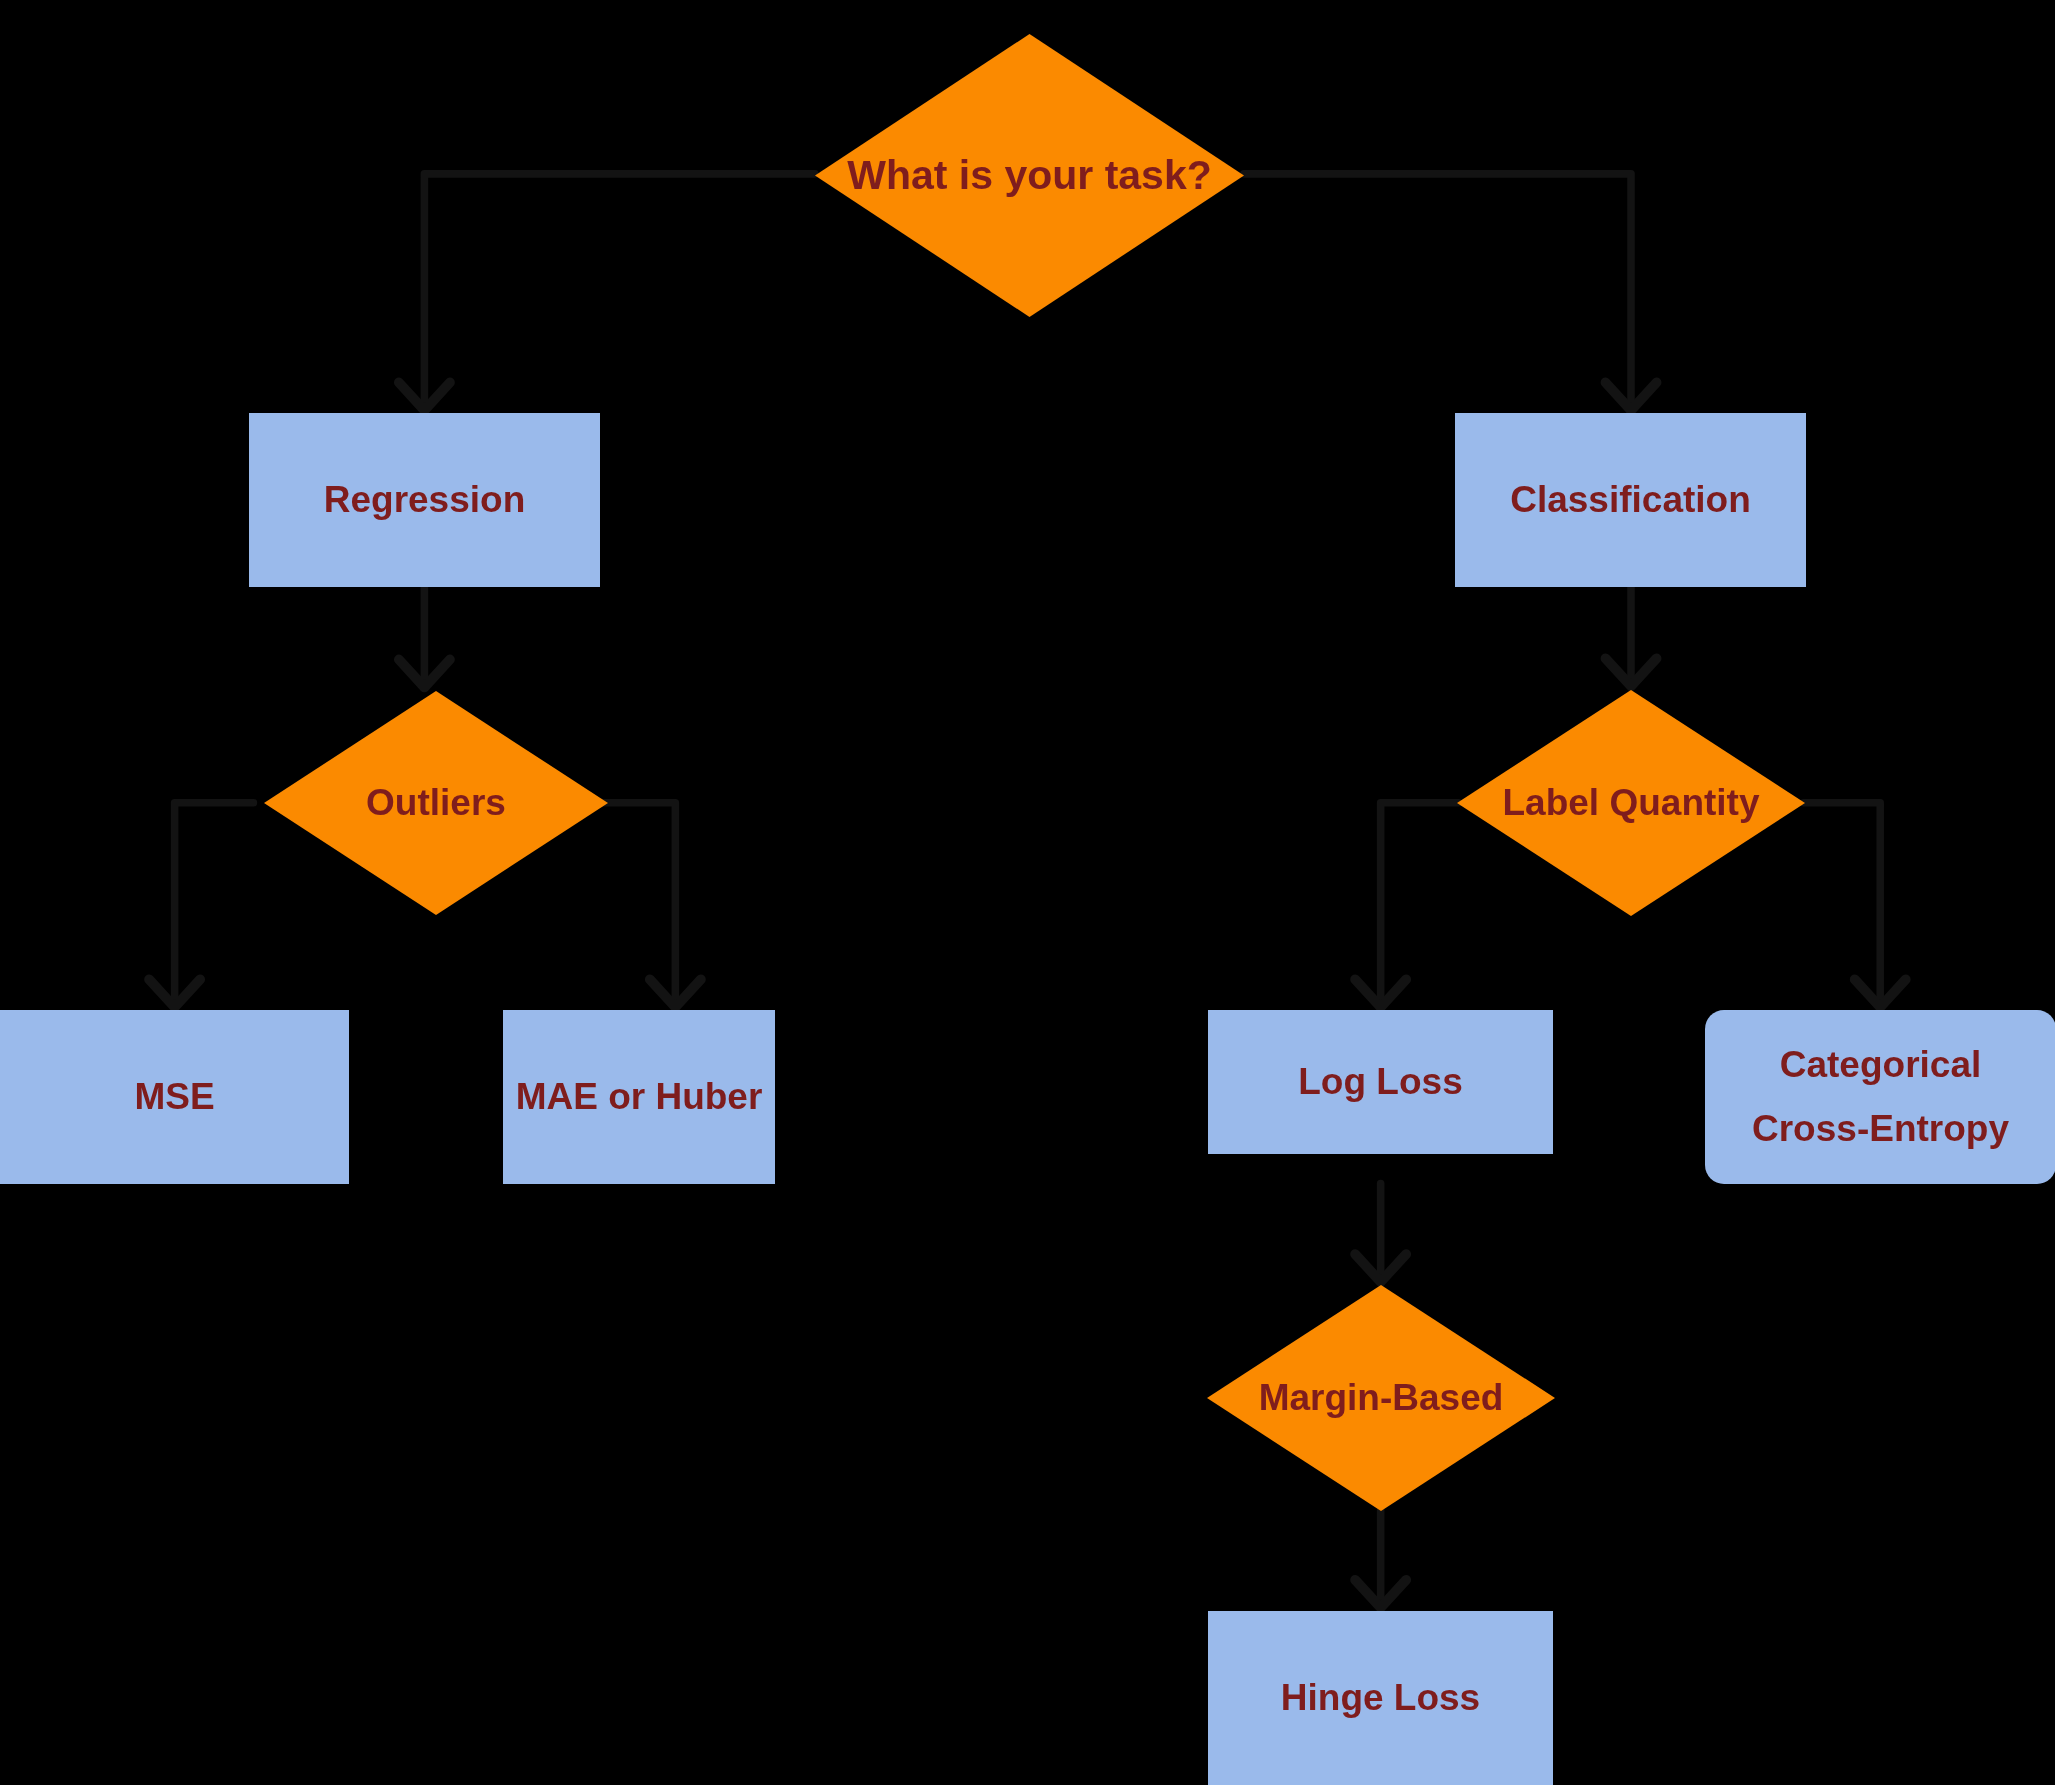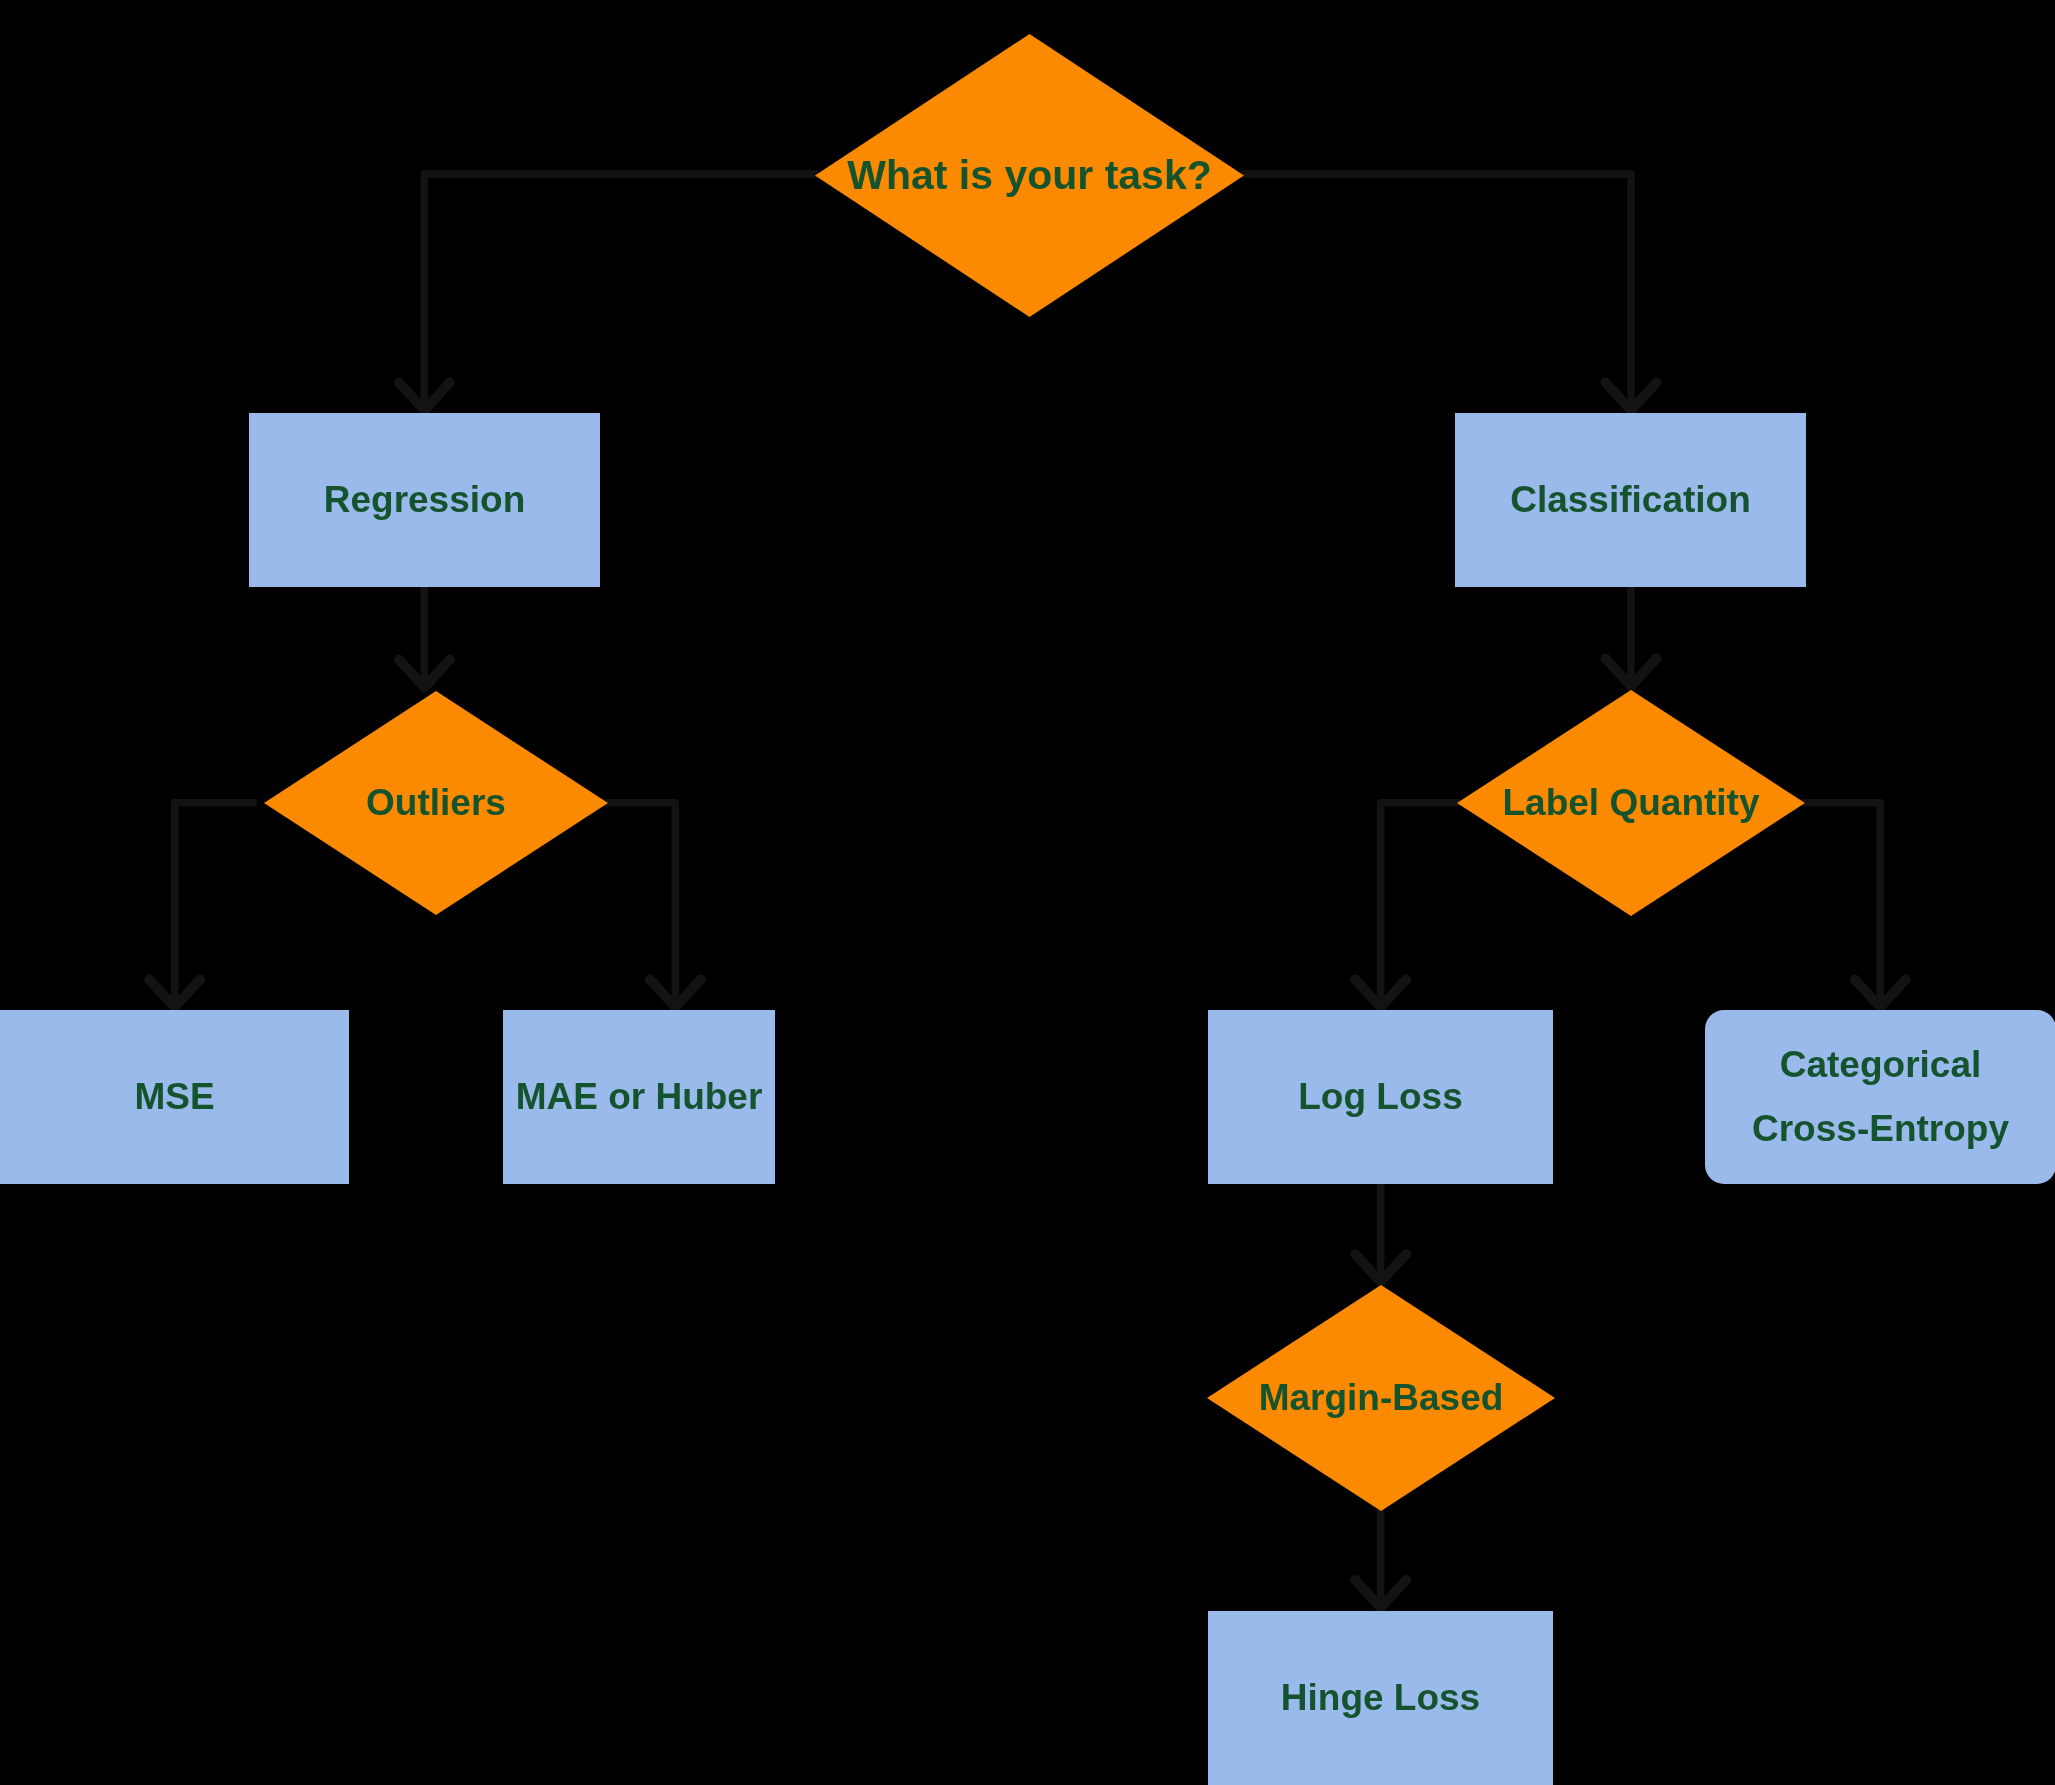--- a/index.html
+++ b/index.html
@@ -35,21 +35,21 @@
     stroke-linecap: round;
     stroke-linejoin: round;
   }
   .node {
     position: absolute;
     display: flex;
     align-items: center;
     justify-content: center;
     text-align: center;
     font-weight: 700;
-    color: #14532d;
+    color: #7f1d1d;
     font-size: 37px;
   }
   .process {
     background: #9ABAEB;
   }
   .decision {
     background: #FB8A00;
     clip-path: polygon(50% 0%, 100% 50%, 50% 100%, 0% 50%);
   }
   .two-line {
@@ -58,21 +58,21 @@
     line-height: 1.72;
   }
   
   #n-task           { left: 815px; top: 34px;   width: 429px; height: 283px; font-size: 41px; }
   #n-regression     { left: 249px;  top: 413px;  width: 351px; height: 174px; }
   #n-classification { left: 1455px; top: 413px;  width: 351px; height: 174px; }
   #n-outliers       { left: 264px;  top: 691px; width: 344px; height: 224px; }
   #n-label-quantity { left: 1457px; top: 690px; width: 348px; height: 226px; }
   #n-mse            { left: 0px;    top: 1010px; width: 349px; height: 174px; }
   #n-mae            { left: 503px;  top: 1010px; width: 272px; height: 174px; }
-  #n-logloss        { left: 1208px; top: 1010px; width: 345px; height: 174px; }
+  #n-logloss        { left: 1208px; top: 1010px; width: 345px; height: 144px; }
   #n-catce          { left: 1705px; top: 1010px; width: 351px; height: 174px; border-radius: 19px; }
   #n-margin         { left: 1207px; top: 1285px; width: 348px; height: 226px; }
   #n-hinge          { left: 1208px; top: 1611px; width: 345px; height: 174px; }
 </style>
 </head>
 <body>
 
 <div id="canvas">
 
   <svg id="edge-layer" viewBox="0 0 3547 3080" xmlns="http://www.w3.org/2000/svg">

